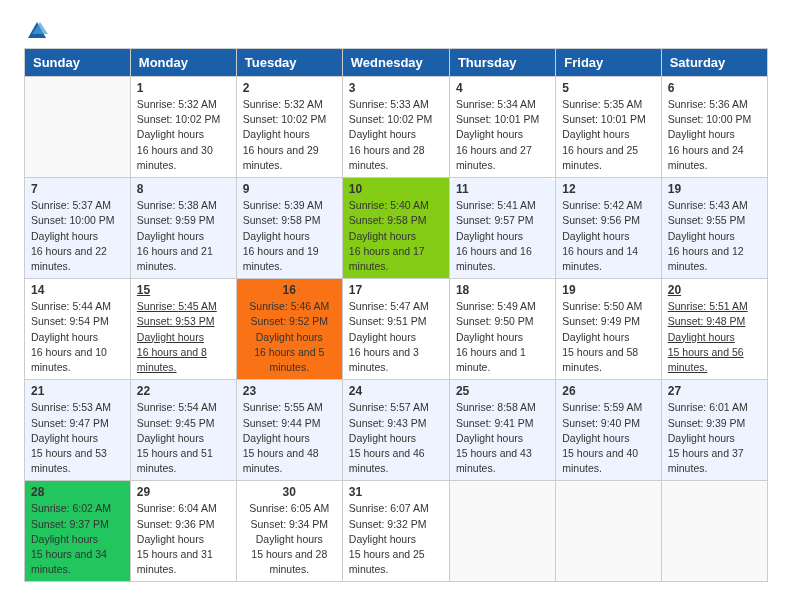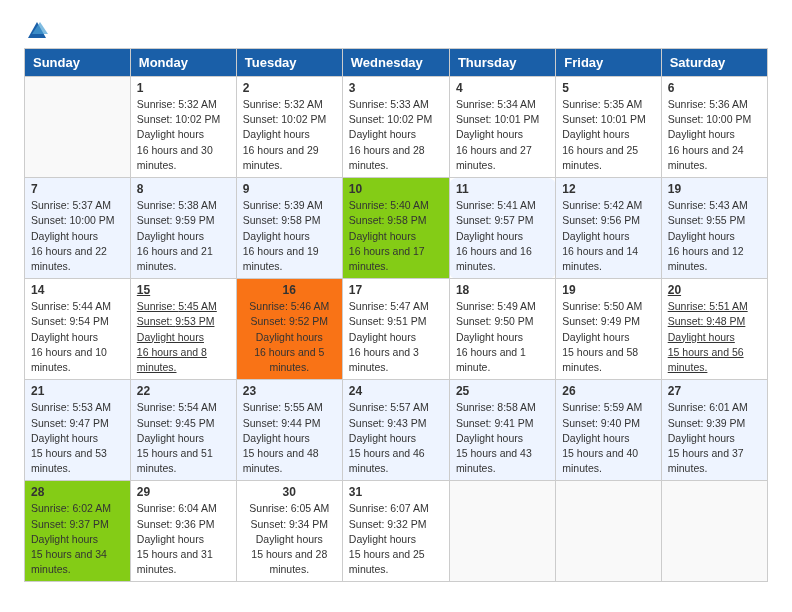--- a/index.html
+++ b/index.html
@@ -366,21 +366,21 @@
           <div class="day-num">27</div>
         <div class="day-info">
           <span>Sunrise: </span><span>6:01 AM</span><br>
           <span>Sunset: </span><span>9:39 PM</span><br>
           <span>Daylight hours</span><br>
           <span>15 hours and 37 minutes.</span>
         </div>
         </td>
       </tr>
       <tr>
-        <td style="background-color: #84cc16;">
+        <td style="background-color: #22c55e;">
           <div class="day-num">28</div>
         <div class="day-info">
           <span>Sunrise: </span><span>6:02 AM</span><br>
           <span>Sunset: </span><span>9:37 PM</span><br>
           <span>Daylight hours</span><br>
           <span>15 hours and 34 minutes.</span>
         </div>
         </td>
         <td style="background-color: rgb(255, 255, 255);">
           <div class="day-num">29</div>

